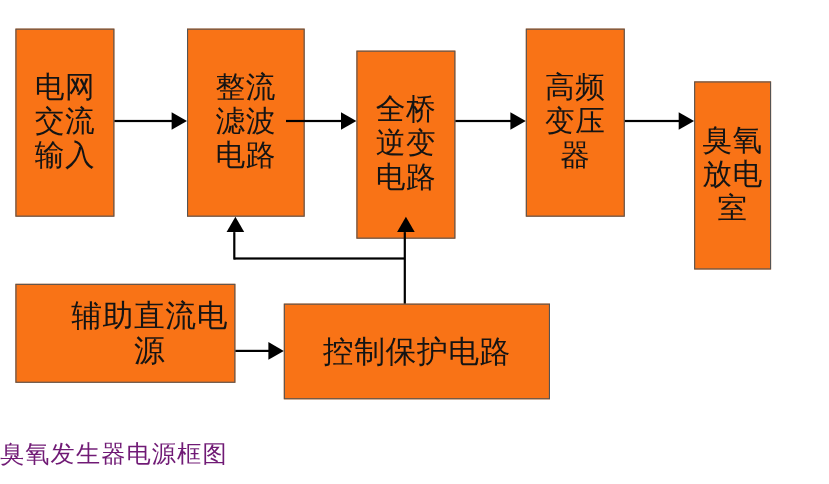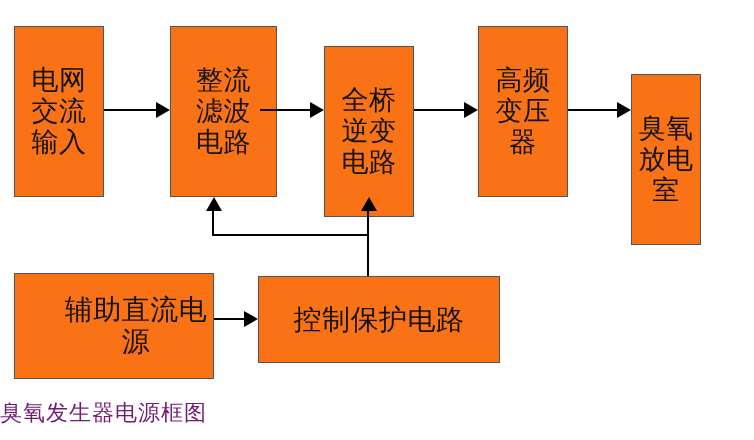--- a/index.html
+++ b/index.html
@@ -105,21 +105,21 @@
 变压
 器</span>
   </div>
 
   <div class="block top-block" style="left:631px; top:26px; width:70px; height:171px;margin-top:48px;">
     <span class="block-label">臭氧
 放电
 室</span>
   </div>
 
-  <div class="block bottom-block" style="left:14px; top:273px; width:200px; height:106px;padding-left:44px;">
+  <div class="block bottom-block" style="left:14px; top:258px; width:200px; height:90px;padding-left:44px;">
     <span class="block-label">辅助直流电源</span>
   </div>
 
   <div class="block bottom-block" style="left:258px; top:276px; width:242px; height:87px;">
     <span class="block-label">控制保护电路</span>
   </div>
 
   <div class="hline" style="left:104px; top:109px; width:53px;"></div>
   <div class="arrow-right" style="left:156px; top:102px;"></div>
 

